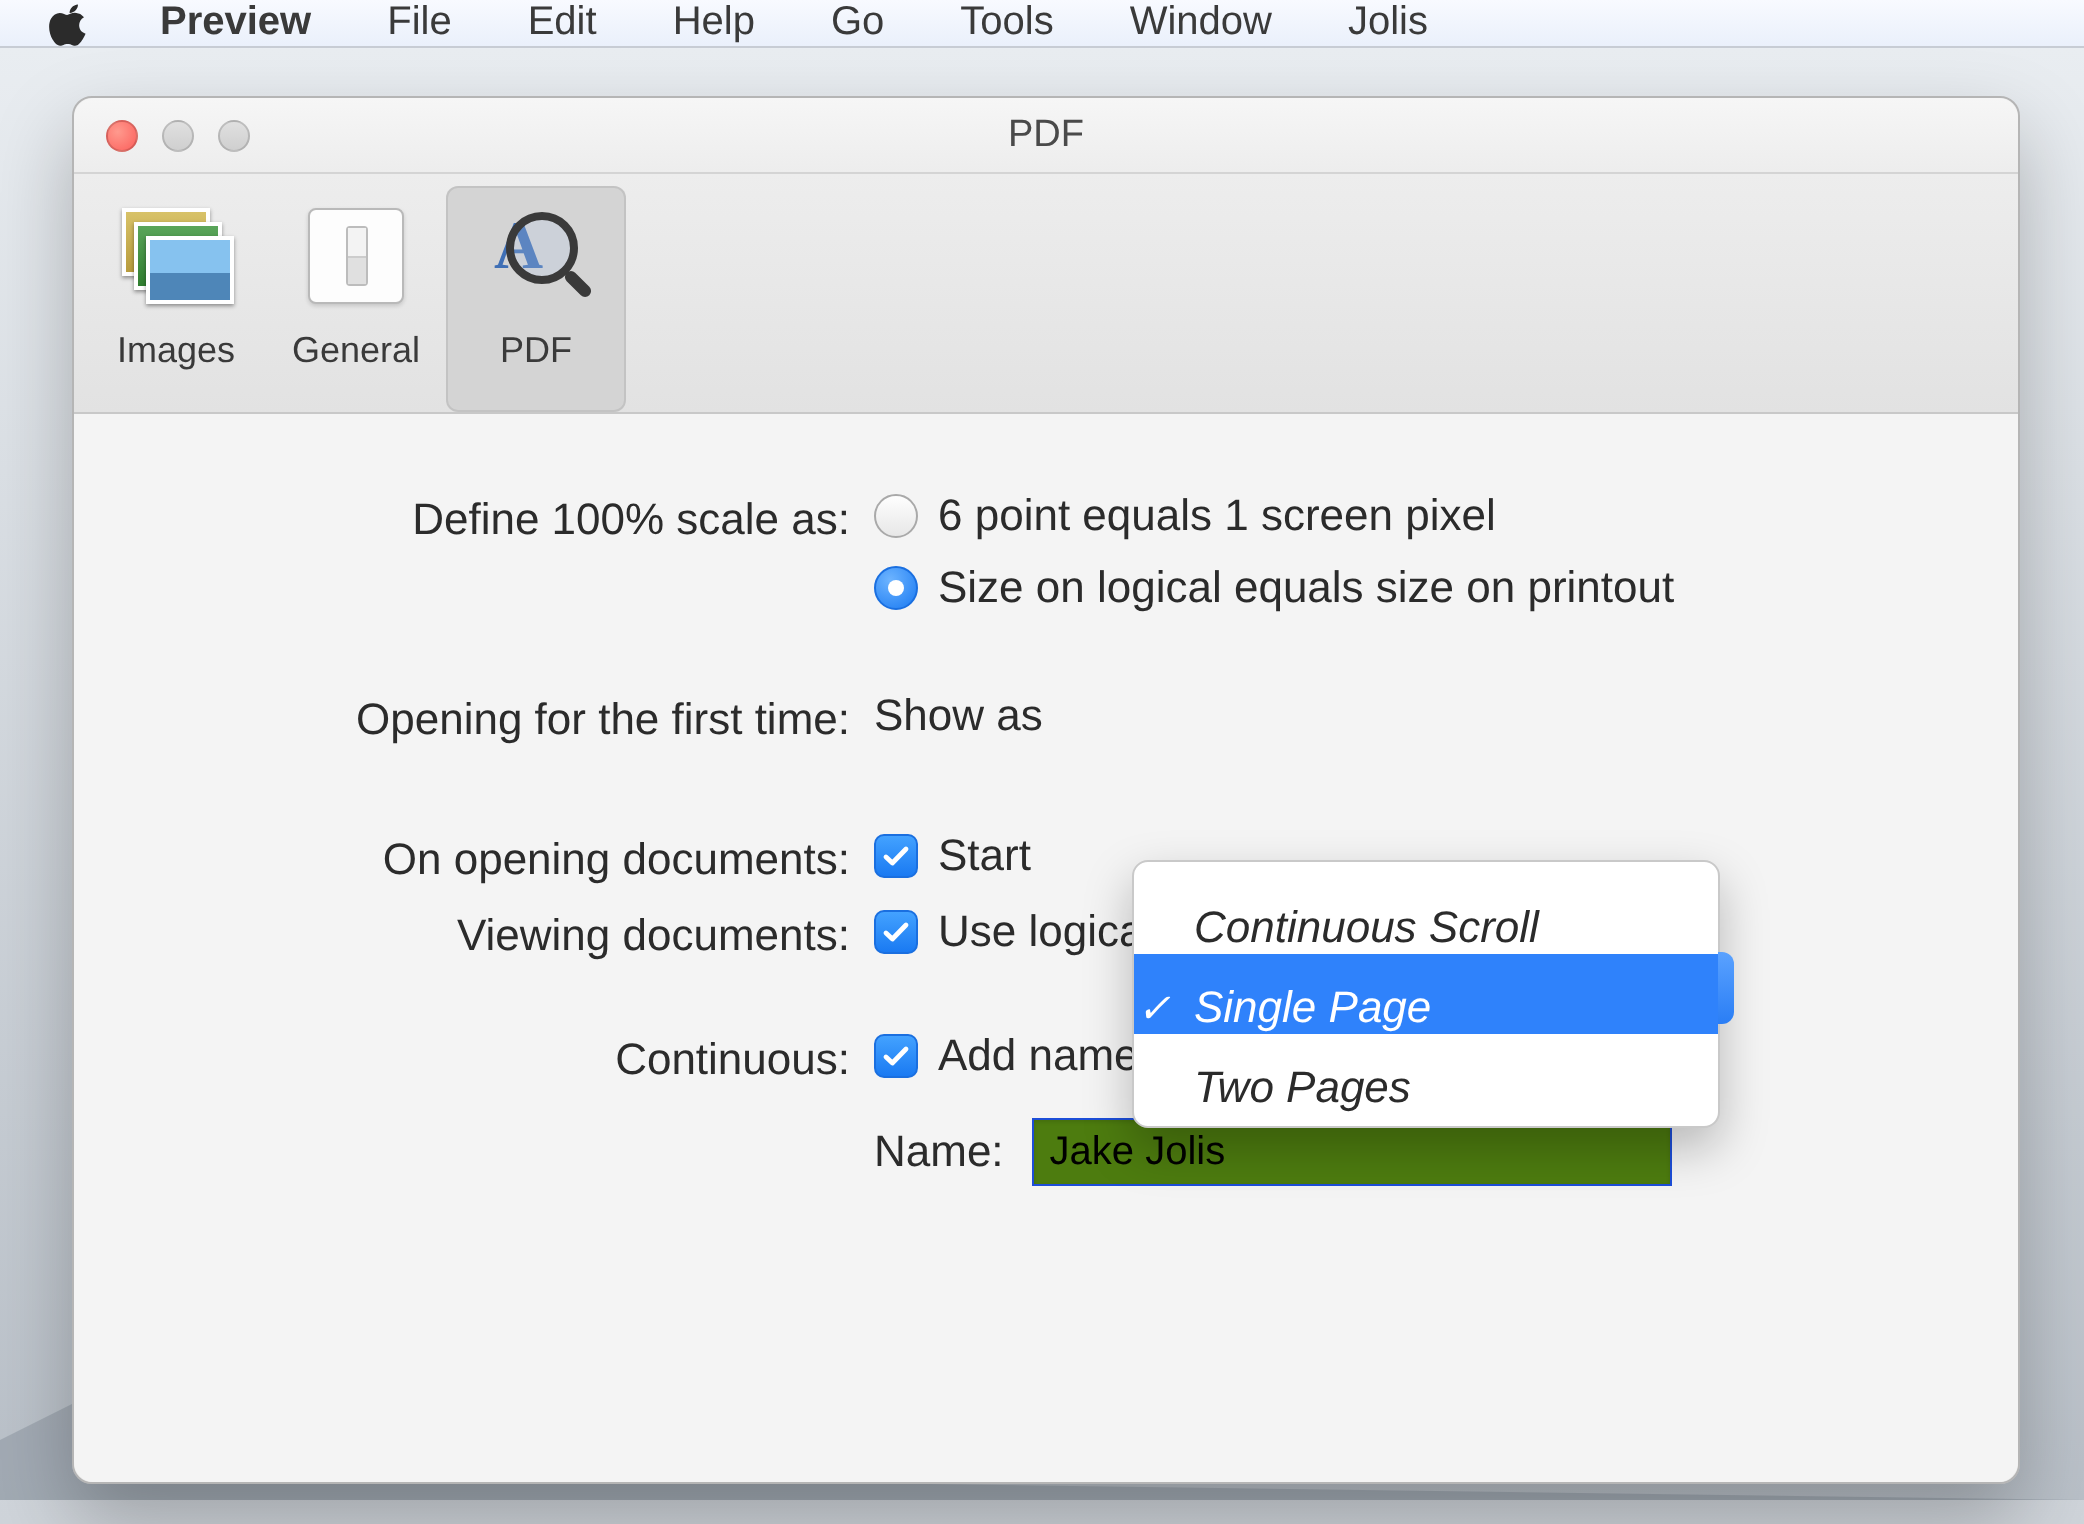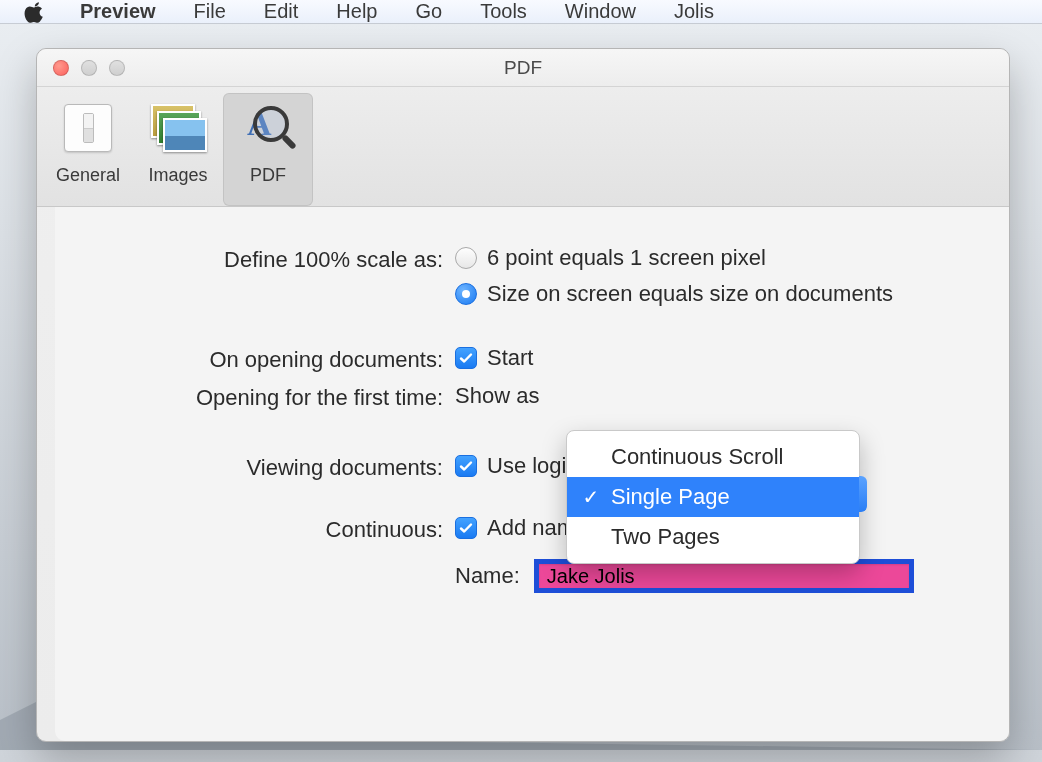--- a/index.html
+++ b/index.html
@@ -182,21 +182,20 @@
     transform: rotate(45deg);
     border-radius: 3px;
   }
 
   
   .content {
     padding: 38px 40px 20px 40px;
     background: #f4f4f4;
     height: calc(100% - 38px - 120px);
     border-radius: 0 0 10px 10px;
-    margin-left: 18px;
   }
   .row {
     display: flex;
     align-items: flex-start;
     margin-bottom: 10px;
   }
   .row .label {
     width: 360px;
     text-align: right;
     padding-right: 12px;
@@ -249,48 +248,48 @@
     display: inline-flex; align-items: center; justify-content: center;
     flex-shrink: 0;
   }
   .checkbox svg { width: 16px; height: 16px; }
 
   .name-row {
     display: flex; align-items: center; gap: 14px;
     margin-top: 8px;
   }
   .name-input {
-    width: 380px;
+    width: 320px;
     height: 34px;
-    border: 5px solid #1d4ed8;
-    background: #ec4899;
+    border: 1px solid #1d4ed8;
+    background: #4d7c0f;
     padding: 2px 8px;
     font-size: 20px;
     box-shadow: inset 0 1px 2px rgba(0,0,0,0.12);
   }
 
   
   .popup {
     position: absolute;
     left: 529px; top: 381px;
     width: 294px;
     background: #fff;
     border: 1px solid #c9c9c9;
     border-radius: 8px;
     box-shadow: 0 10px 24px rgba(0,0,0,0.25);
     padding: 6px 0;
     z-index: 100;
   }
   .popup-item {
     display: flex;
-    align-items: center;
+    align-items: flex-end;
     height: 40px;
     font-size: 22px;
-    padding-left: 14px;
     gap: 10px;
+    font-style: italic;
   }
   .popup-item .check-slot {
     width: 20px; text-align: center;
     font-size: 20px;
   }
   .popup-item.selected {
     background: #2f82fb;
     color: #fff;
   }
 
@@ -336,39 +335,39 @@
         <span class="dot red"></span>
         <span class="dot grey"></span>
         <span class="dot grey"></span>
       </div>
       <div class="window-title">PDF</div>
     </div>
 
     <div class="toolbar">
       <div class="toolbar-item">
         <div class="toolbar-icon">
+          <div class="icon-images">
+            <div class="photo p1"></div>
+              <div class="photo p2"></div>
+              <div class="photo p3"></div>
+          </div>
+        </div>
+        <div class="toolbar-label">Images</div>
+      </div>
+      <div class="toolbar-item">
+        <div class="toolbar-icon">
           <div class="icon-general">
               <div class="switch">
                 <div class="top"></div>
                 <div class="bot"></div>
               </div>
             </div>
         </div>
         <div class="toolbar-label">General</div>
       </div>
-      <div class="toolbar-item">
-        <div class="toolbar-icon">
-          <div class="icon-images">
-            <div class="photo p1"></div>
-              <div class="photo p2"></div>
-              <div class="photo p3"></div>
-          </div>
-        </div>
-        <div class="toolbar-label">Images</div>
-      </div>
       <div class="toolbar-item selected">
         <div class="toolbar-icon">
           <div class="icon-pdf">
             <span class="letter">A</span>
             <span class="lens"></span>
             <span class="handle"></span>
           </div>
         </div>
         <div class="toolbar-label">PDF</div>
       </div>
@@ -378,48 +377,48 @@
 
       <div class="row tight">
         <div class="label">Define 100% scale as:</div>
         <div class="controls">
           <div class="radio-line">
             <span class="radio"></span>
             <span>6 point equals 1 screen pixel</span>
           </div>
           <div class="radio-line">
             <span class="radio checked"></span>
-            <span>Size on screen equals size on documents</span>
+            <span>Size on logical equals size on printout</span>
+          </div>
+        </div>
+      </div>
+
+      <div class="row" style="margin-bottom:42px;">
+        <div class="label">Opening for the first time:</div>
+        <div class="controls">
+          <div class="text-line">
+            <span>Show as</span>
           </div>
         </div>
       </div>
 
       <div class="row">
         <div class="label">On opening documents:</div>
         <div class="controls">
           <div class="check-line">
             <span class="checkbox">
               <svg viewBox="0 0 16 16">
                   <path fill="none" stroke="#fff" stroke-width="2.4" stroke-linecap="round" stroke-linejoin="round" d="M3 8.5 L6.2 11.5 L13 4.5"></path>
                 </svg>
             </span>
             <span>Start</span>
           </div>
         </div>
       </div>
 
-      <div class="row" style="margin-bottom:42px;">
-        <div class="label">Opening for the first time:</div>
-        <div class="controls">
-          <div class="text-line">
-            <span>Show as</span>
-          </div>
-        </div>
-      </div>
-
       <div class="row" style="margin-bottom:34px;">
         <div class="label">Viewing documents:</div>
         <div class="controls">
           <div class="check-line">
             <span class="checkbox">
               <svg viewBox="0 0 16 16">
                   <path fill="none" stroke="#fff" stroke-width="2.4" stroke-linecap="round" stroke-linejoin="round" d="M3 8.5 L6.2 11.5 L13 4.5"></path>
                 </svg>
             </span>
             <span>Use logical page numbers (e.g. "iv")</span>

